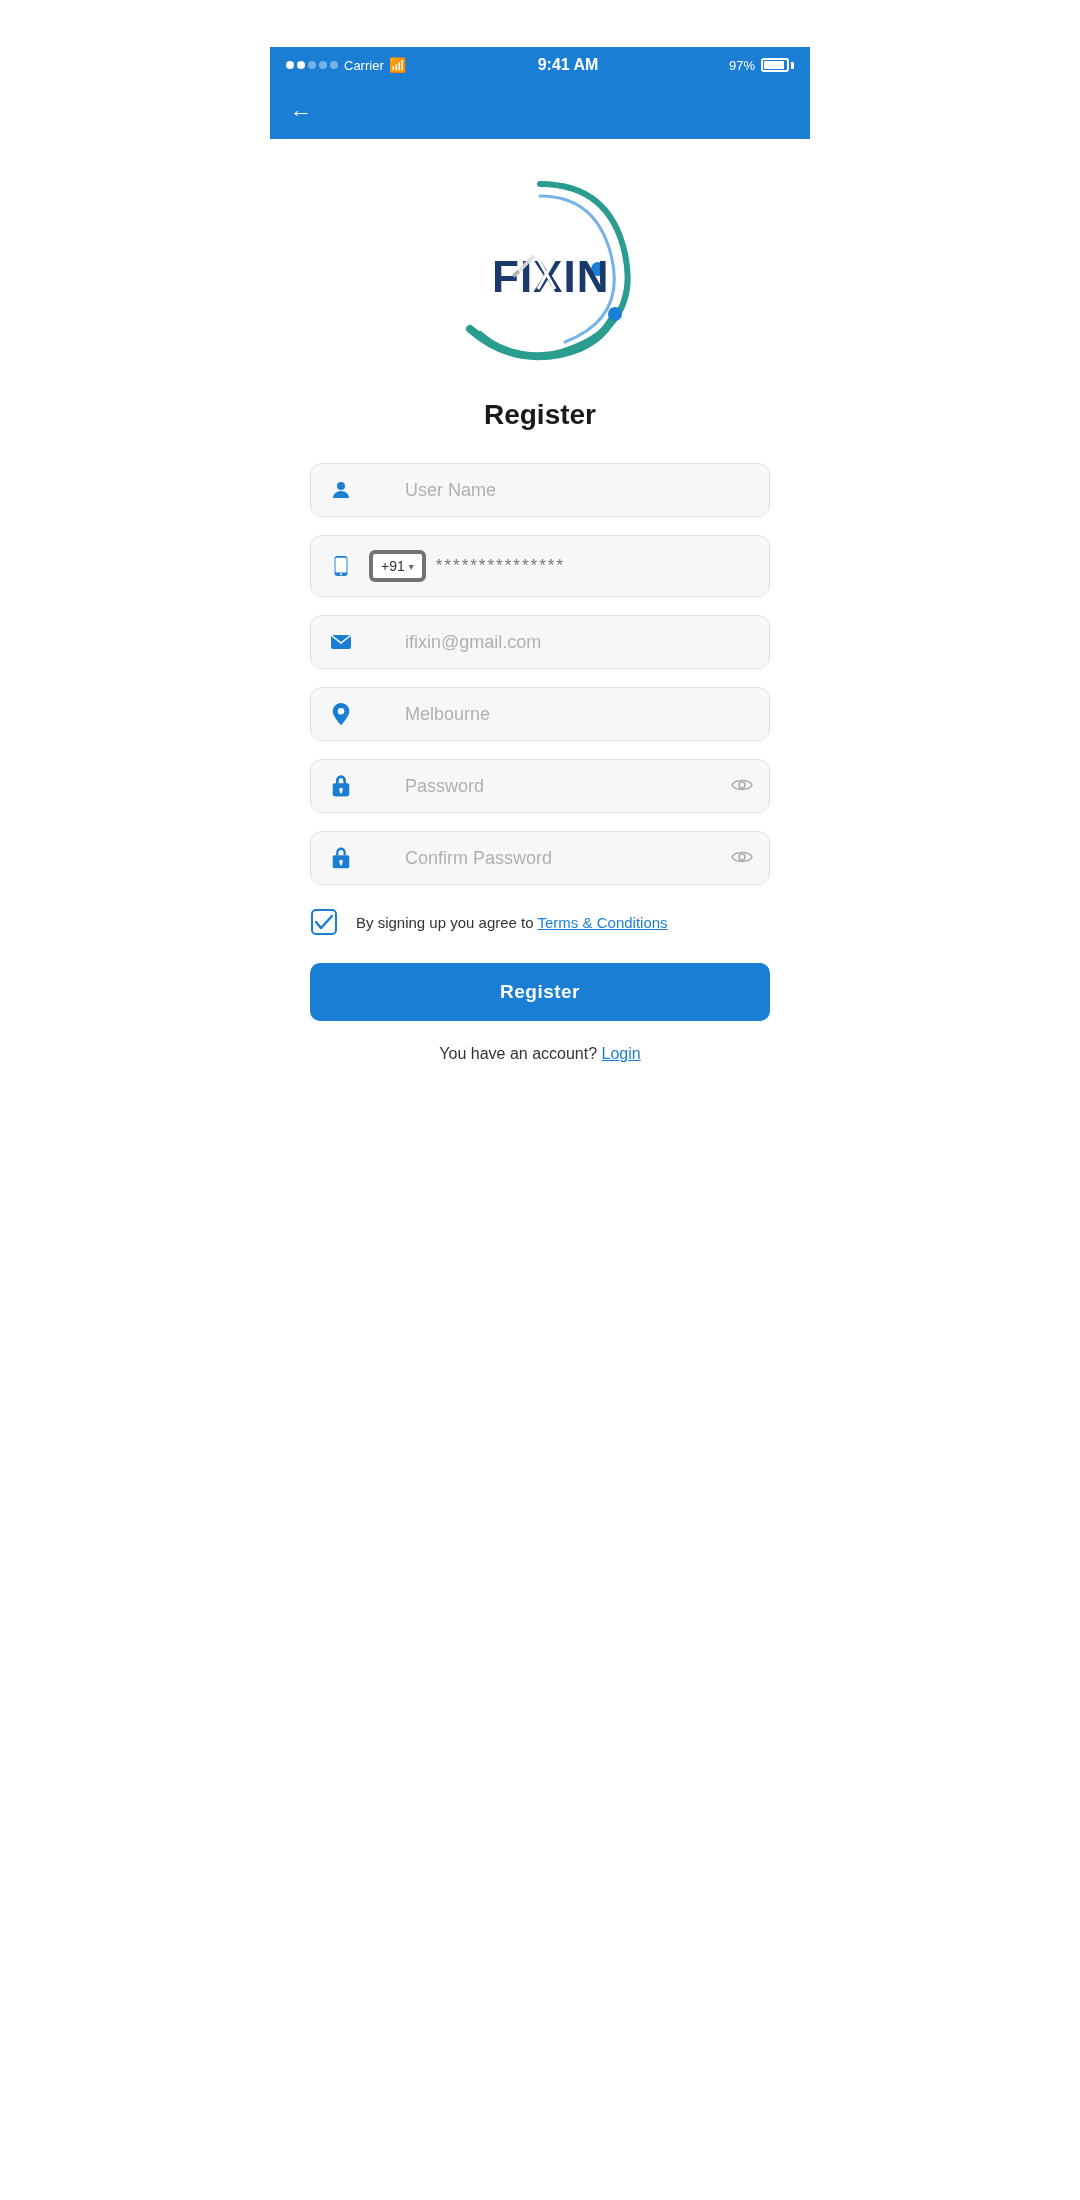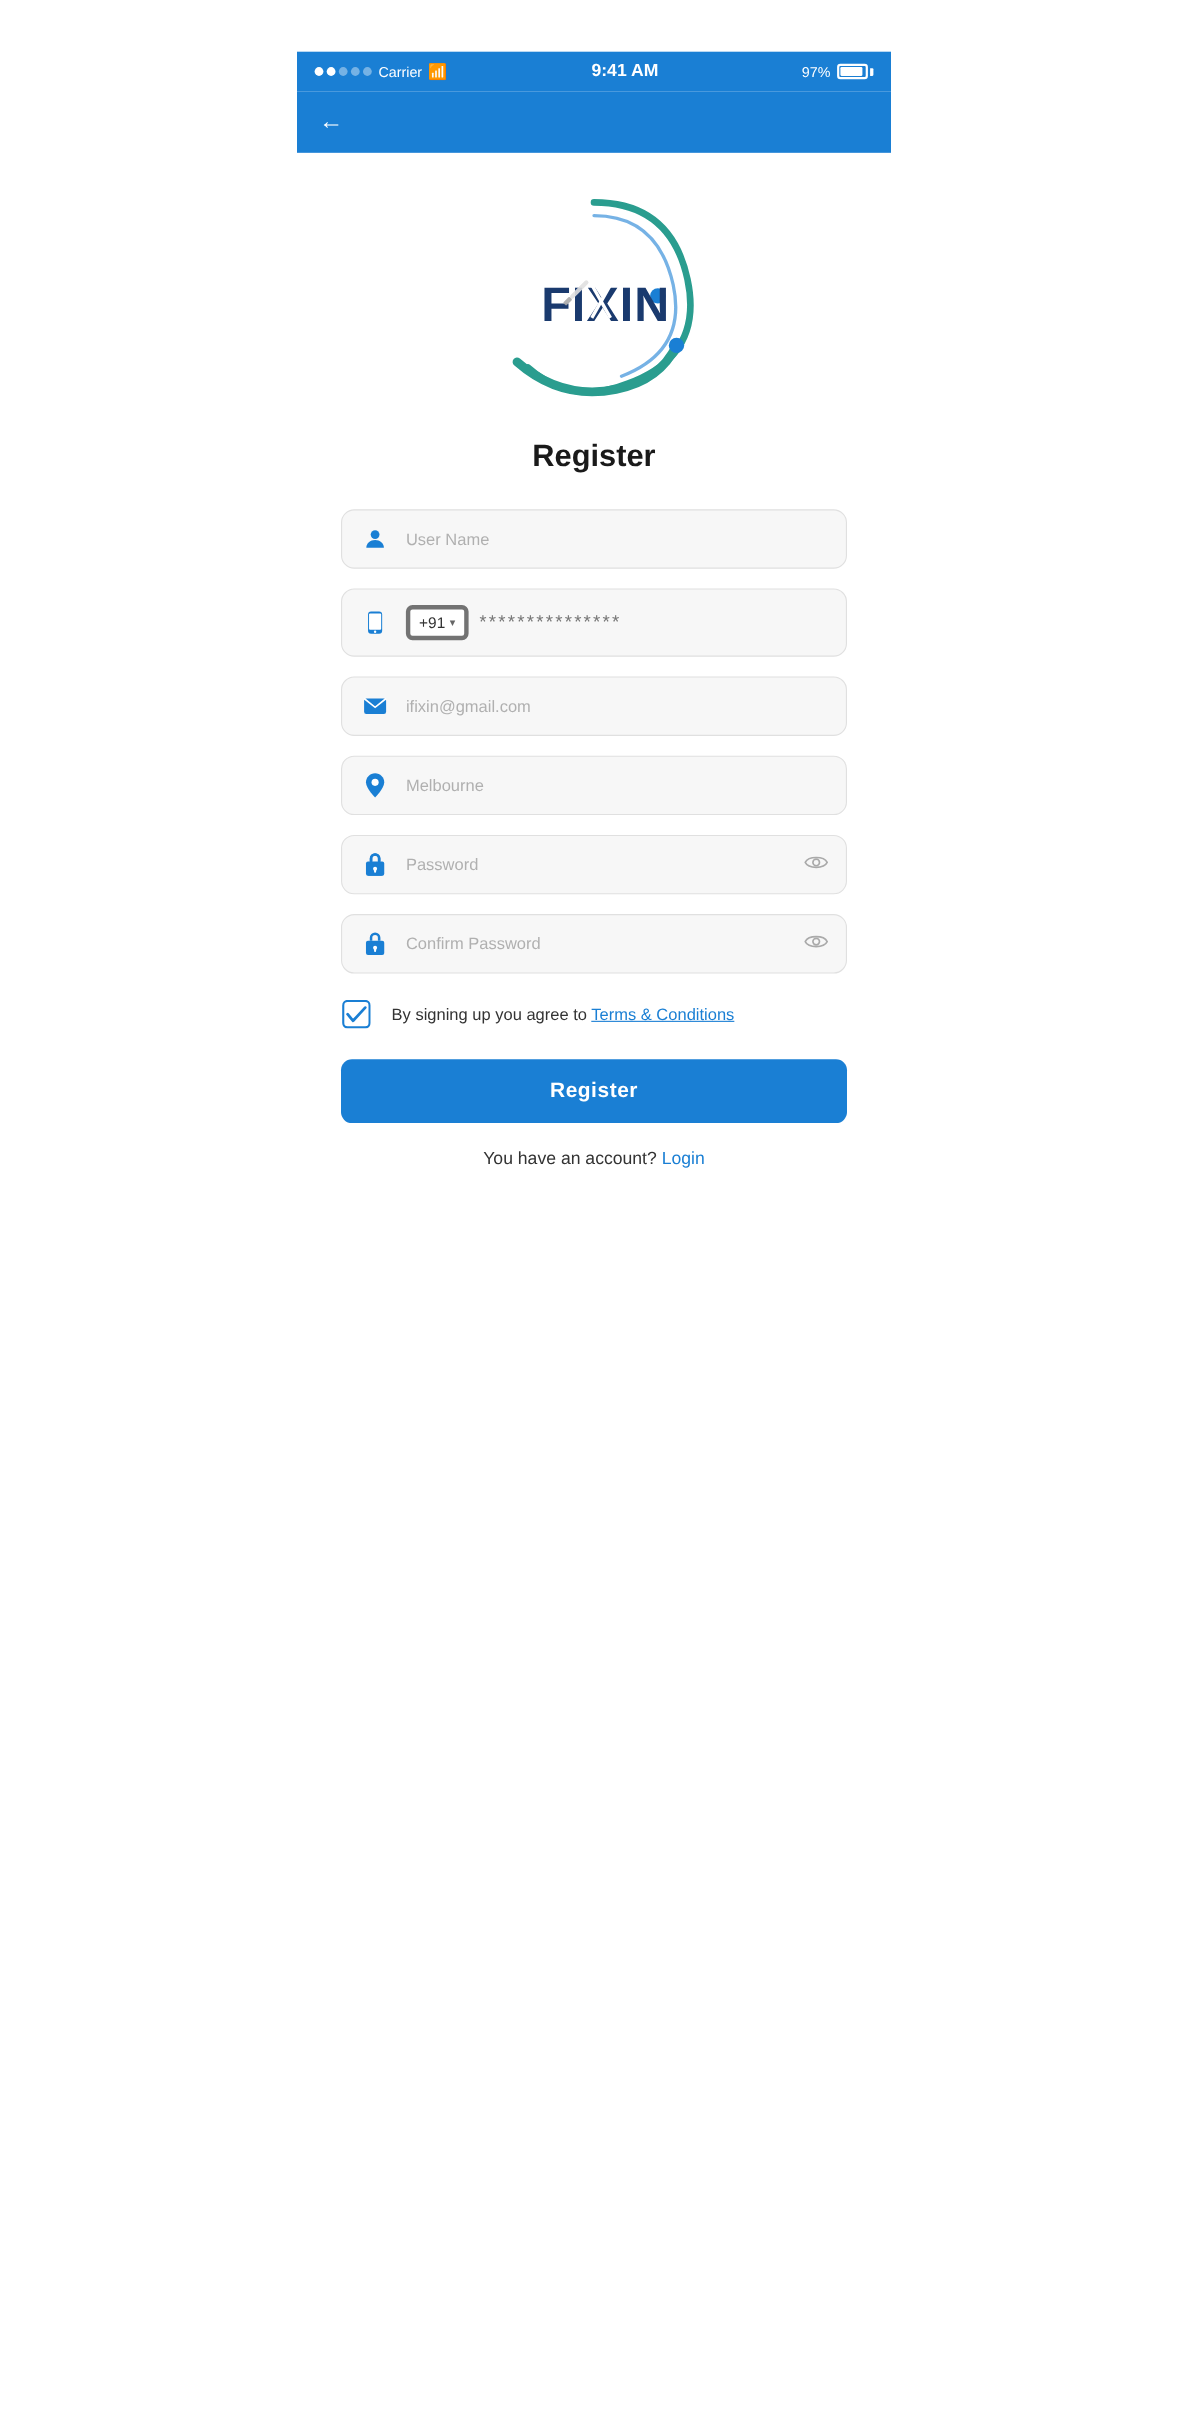--- a/index.html
+++ b/index.html
@@ -112,23 +112,24 @@
       align-items: center;
       justify-content: center;
       color: #1a7fd4;
       font-size: 22px;
     }
 
     .input-field {
       flex: 1;
       border: none;
       background: transparent;
-      font-size: 15px;
+      font-size: 18px;
       color: #333;
       outline: none;
+      margin-left: 36px;
     }
     .input-field::placeholder { color: #b0b0b0; }
 
     .phone-row {
       display: flex;
       align-items: center;
       gap: 10px;
       flex: 1;
     }
 
@@ -206,20 +207,21 @@
 
     
     .bottom-text {
       font-size: 16px;
       color: #333;
       margin-top: 24px;
       text-align: center;
     }
     .login-link {
       color: #1a7fd4;
+      text-decoration: underline;
       cursor: pointer;
     }
   </style>
 </head>
 <body>
 
 <div class="status-bar">
   <div class="status-left">
     <div class="signal-dots">
       <div class="dot"></div>

